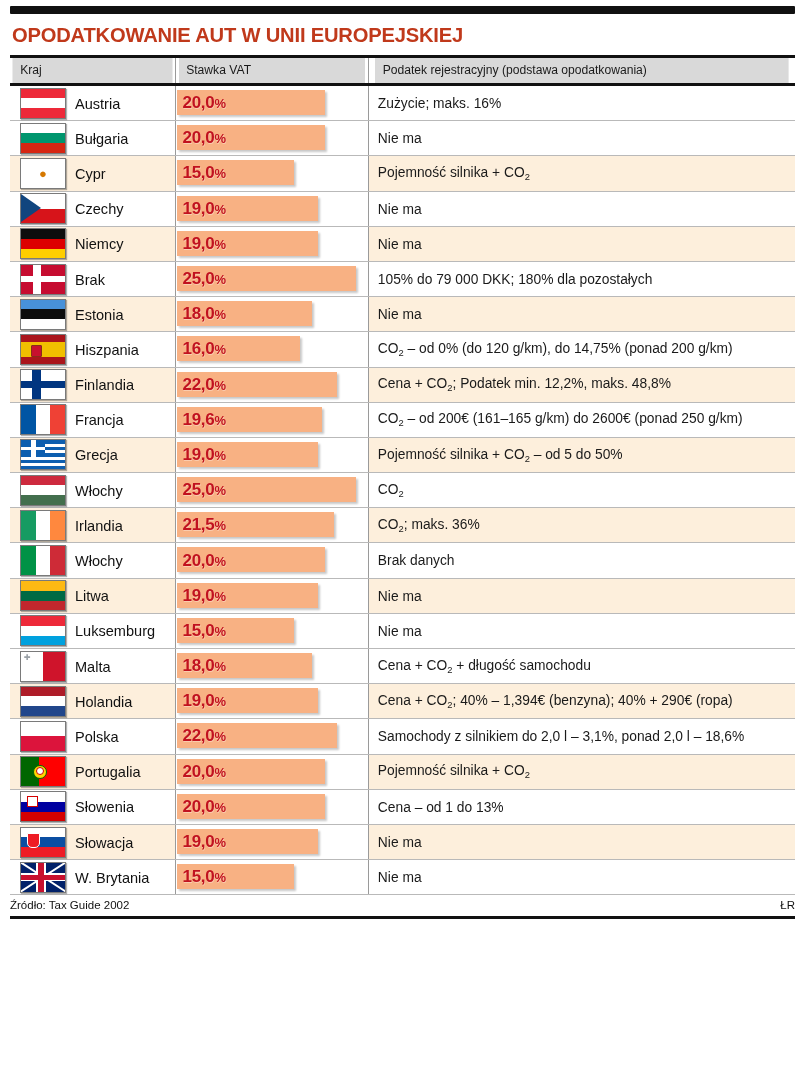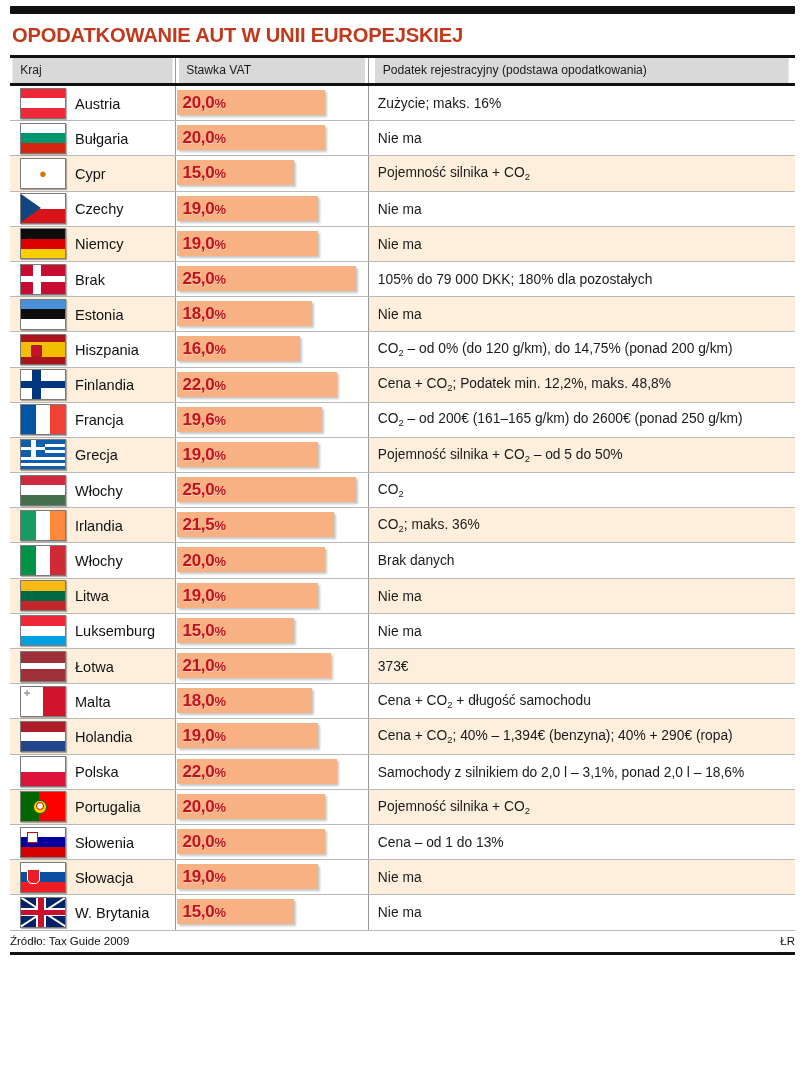--- a/index.html
+++ b/index.html
@@ -461,41 +461,20 @@
           <td class="cell-vat">
             <div class="vat-inner">
               <span class="bar" style="width:117px"></span>
               <span class="vat-label">15,0<span class="pct">%</span></span>
             </div>
           </td>
           <td class="cell-desc">
             <div class="desc-inner">Nie ma</div>
           </td>
         </tr>
-        <tr class="alt">
-          <td class="cell-country">
-            <div class="country-inner">
-              <span class="flag">
-                <span class="h3" style="top:0;height:40%;background:#9E3039"></span>
-                <span class="h3" style="top:40%;height:20%;background:#ffffff"></span>
-                <span class="h3" style="top:60%;height:40%;background:#9E3039"></span>
-              </span>
-              <span class="cname">Łotwa</span>
-            </div>
-          </td>
-          <td class="cell-vat">
-            <div class="vat-inner">
-              <span class="bar" style="width:154.2px"></span>
-              <span class="vat-label">21,0<span class="pct">%</span></span>
-            </div>
-          </td>
-          <td class="cell-desc">
-            <div class="desc-inner">373€</div>
-          </td>
-        </tr>
         <tr class="norm">
           <td class="cell-country">
             <div class="country-inner">
               <span class="flag">
                 <span class="v3" style="left:0;width:50%;background:#ffffff"></span>
                 <span class="v3" style="left:50%;width:50%;background:#CF142B"></span>
                 <span style="position:absolute;left:7%;top:10%;color:#9aa0a6;font-size:8px;line-height:1">✚</span>
               </span>
               <span class="cname">Malta</span>
             </div>
@@ -639,17 +618,17 @@
             </div>
           </td>
           <td class="cell-desc">
             <div class="desc-inner">Nie ma</div>
           </td>
         </tr>
       </tbody>
   </table>
 
   <div class="footer">
-    <span>Źródło: Tax Guide 2009</span>
+    <span>Źródło: Tax Guide 2002</span>
     <span>ŁR</span>
   </div>
 
 </div>
 
 </body></html>

